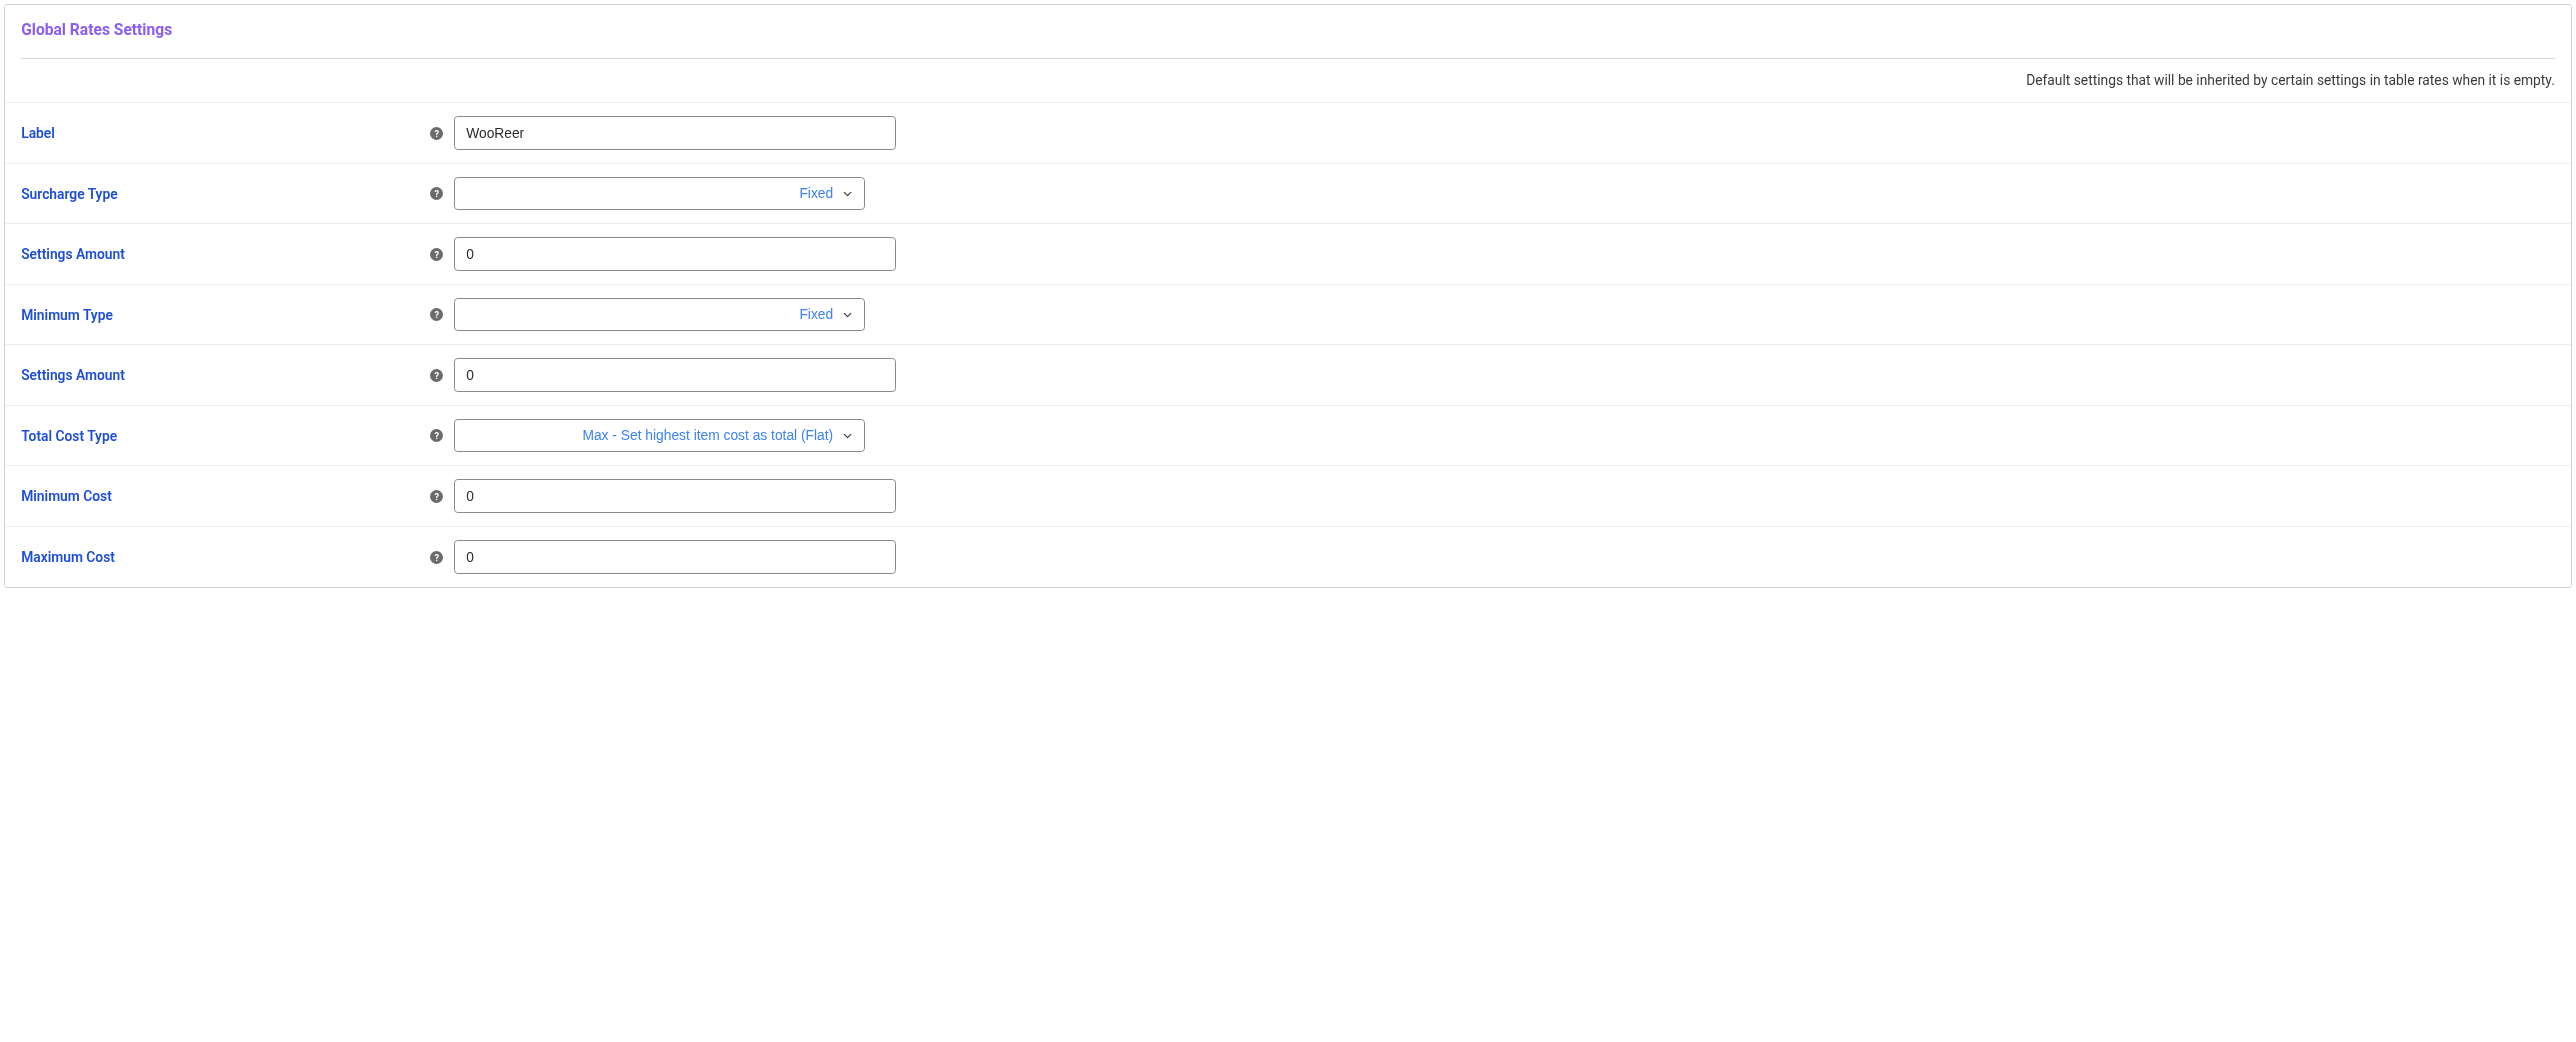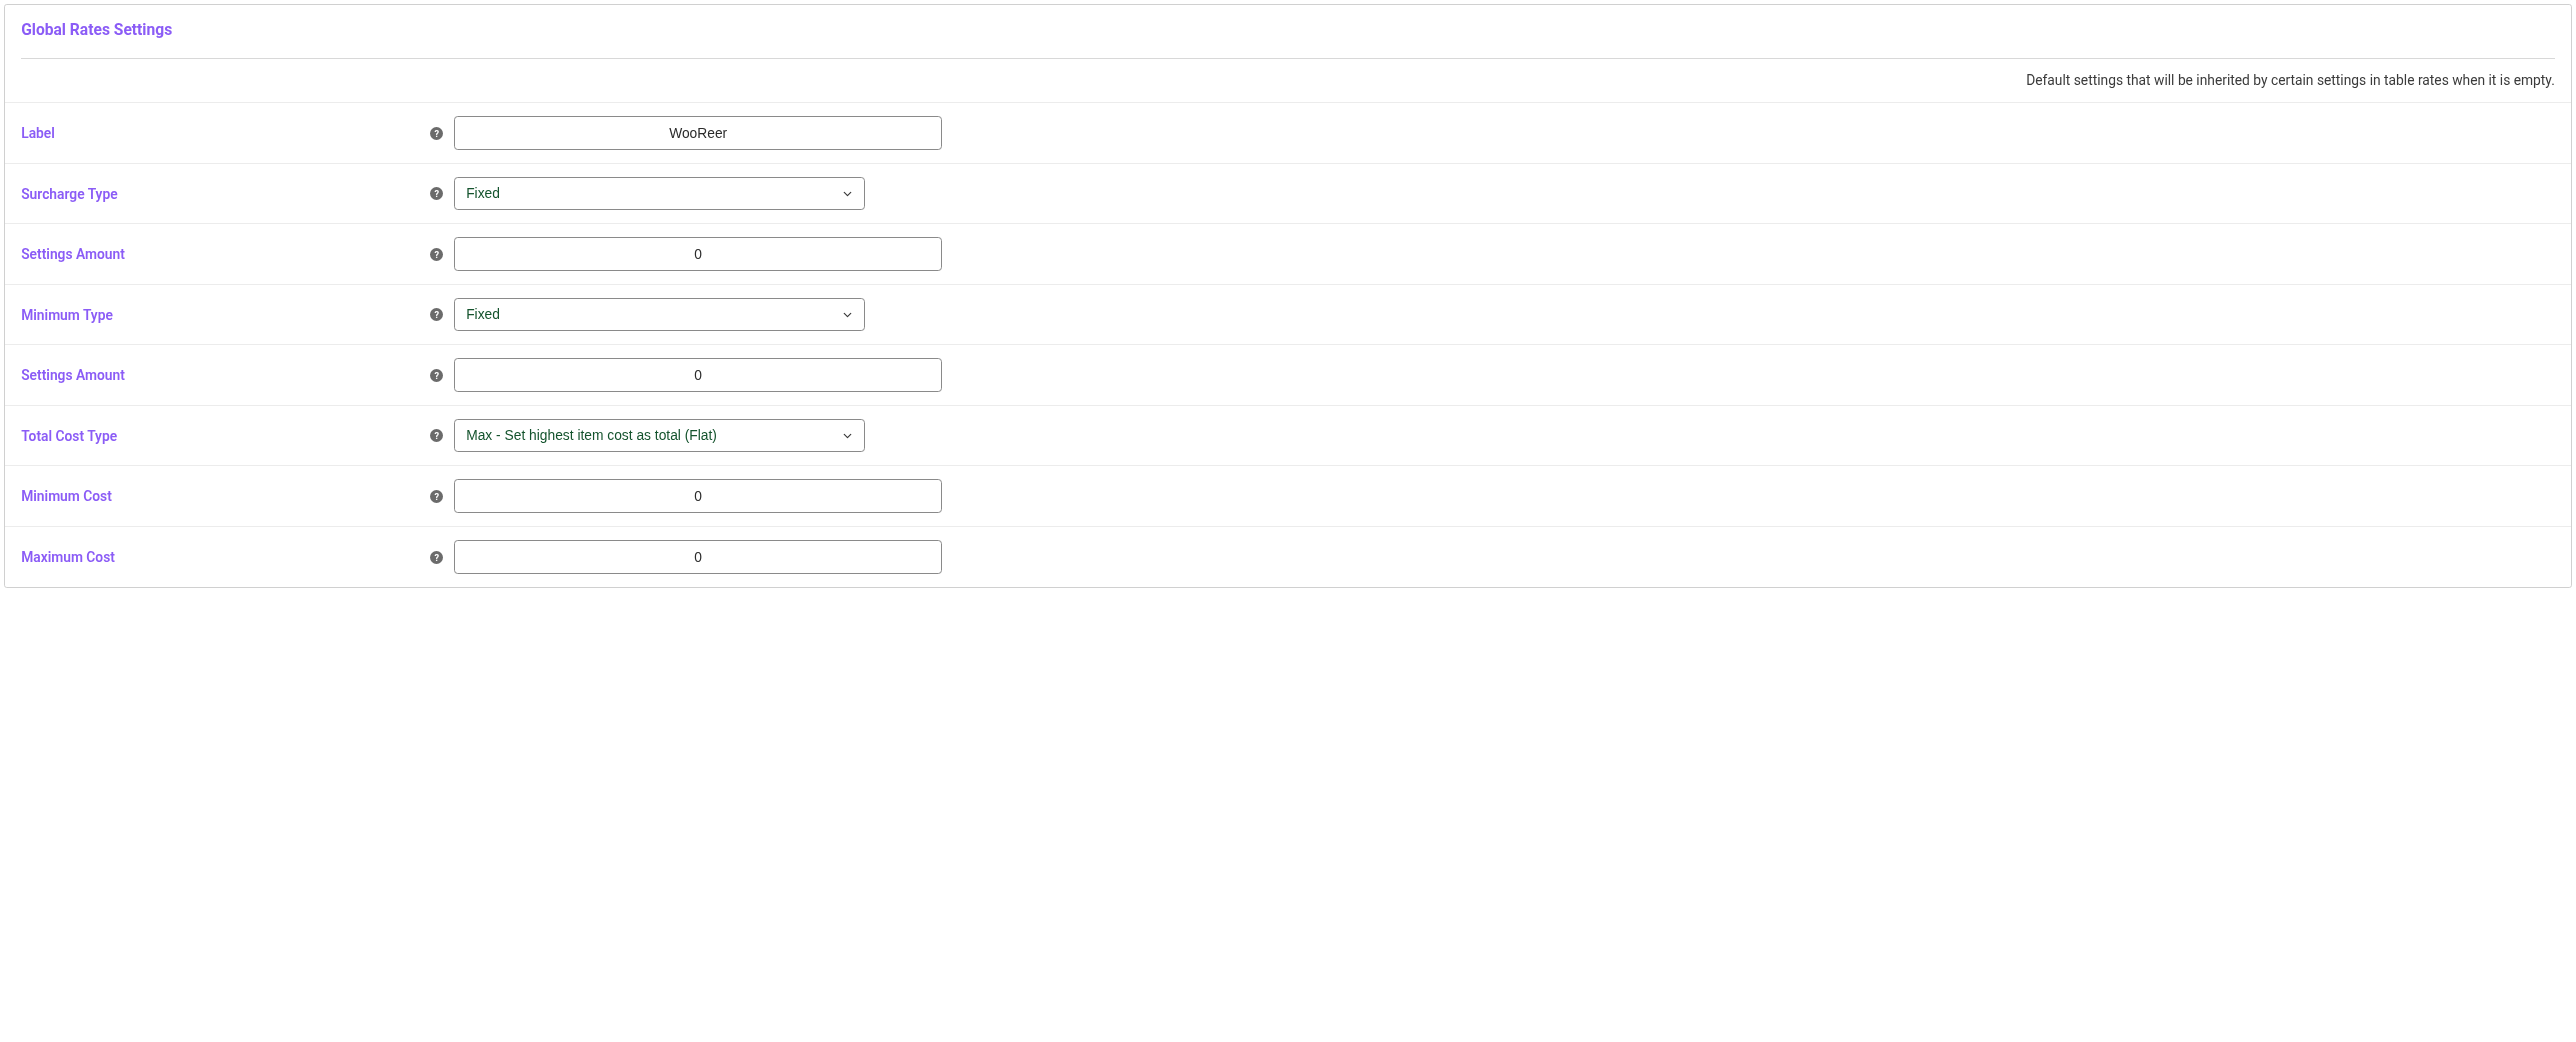--- a/index.html
+++ b/index.html
@@ -40,21 +40,21 @@
     display: flex;
     align-items: center;
     padding: 13px 16.5px;
     border-bottom: 0.9px solid #ececec;
   }
   .row:last-child { border-bottom: none; }
   .row-label {
     width: 409px;
     font-size: 13.8px;
     font-weight: 600;
-    color: #8b5cf6;
+    color: #1d4ed8;
     flex-shrink: 0;
   }
   .row-help {
     width: 24px;
     flex-shrink: 0;
     display: flex;
     align-items: center;
   }
   .help-dot {
     width: 13px;
@@ -68,44 +68,44 @@
     align-items: center;
     justify-content: center;
     cursor: help;
     line-height: 1;
   }
   .row-control {
     display: flex;
     align-items: center;
   }
   .control-text {
-    width: 488px;
+    width: 442px;
     height: 33px;
     border: 0.9px solid #8a8a8a;
     border-radius: 3.7px;
     padding: 16px 11px;
     font-size: 13.8px;
     color: #2b2b2b;
     background: #fff;
-    text-align: center;
   }
   .control-select-wrap {
     position: relative;
     width: 411px;
   }
   .control-select {
     width: 100%;
     height: 33px;
     border: 0.9px solid #8a8a8a;
     border-radius: 3.7px;
     padding: 0 31px 0 11px;
     font-size: 13.8px;
-    color: #14532d;
+    color: #3b82f6;
     background: #fff;
     appearance: none;
+    text-align: right;
     -webkit-appearance: none;
   }
   .select-chevron {
     position: absolute;
     right: 11px;
     top: 50%;
     transform: translateY(-50%);
     pointer-events: none;
   }
   .select-chevron svg { display: block; }

